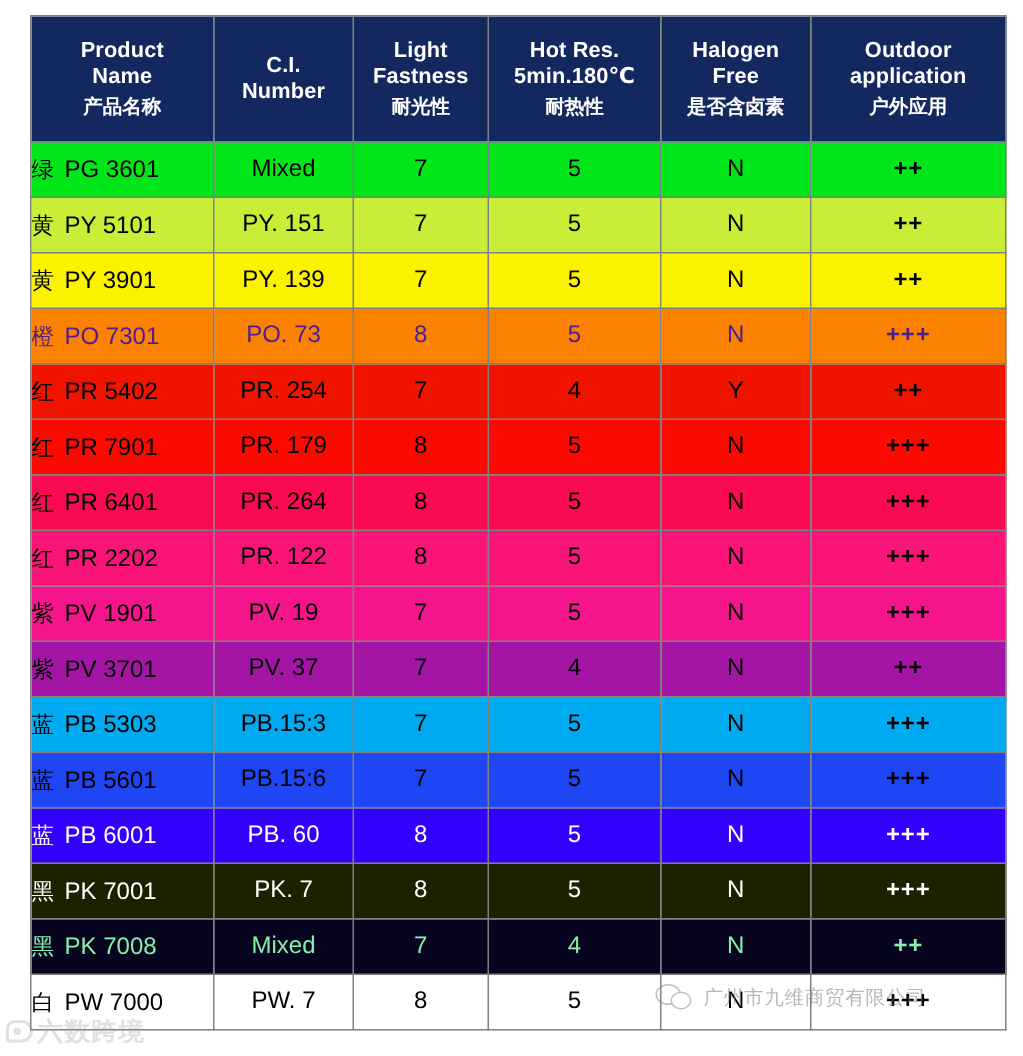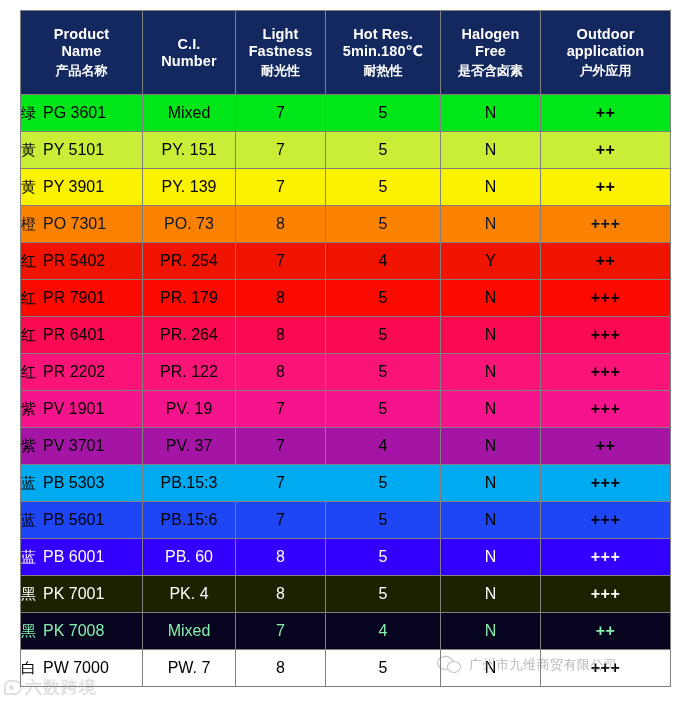--- a/index.html
+++ b/index.html
@@ -219,21 +219,21 @@
             <td class="sym-cell">++</td>
           </tr>
           <tr style="background: rgb(251, 242, 0); color: rgb(0, 0, 0);">
             <td class="name-cell"><span class="zh">黄</span><span class="en">PY 3901</span></td>
             <td class="ci-cell">PY. 139</td>
             <td class="num-cell">7</td>
             <td class="num-cell">5</td>
             <td class="num-cell">N</td>
             <td class="sym-cell">++</td>
           </tr>
-          <tr style="background: rgb(250, 130, 0); color: #0f172a;">
+          <tr style="background: rgb(250, 130, 0); color: #4c1d95;">
             <td class="name-cell"><span class="zh">橙</span><span class="en">PO 7301</span></td>
             <td class="ci-cell">PO. 73</td>
             <td class="num-cell">8</td>
             <td class="num-cell">5</td>
             <td class="num-cell">N</td>
             <td class="sym-cell">+++</td>
           </tr>
           <tr style="background: rgb(240, 20, 0); color: rgb(0, 0, 0);">
             <td class="name-cell"><span class="zh">红</span><span class="en">PR 5402</span></td>
             <td class="ci-cell">PR. 254</td>
@@ -301,21 +301,21 @@
           <tr style="background: rgb(51, 0, 255); color: rgb(255, 255, 255); padding-left: 16px;">
             <td class="name-cell"><span class="zh">蓝</span><span class="en">PB 6001</span></td>
             <td class="ci-cell">PB. 60</td>
             <td class="num-cell">8</td>
             <td class="num-cell">5</td>
             <td class="num-cell">N</td>
             <td class="sym-cell">+++</td>
           </tr>
           <tr style="background: rgb(28, 34, 0); color: rgb(255, 255, 255);">
             <td class="name-cell"><span class="zh">黑</span><span class="en">PK 7001</span></td>
-            <td class="ci-cell">PK. 4</td>
+            <td class="ci-cell">PK. 7</td>
             <td class="num-cell">8</td>
             <td class="num-cell">5</td>
             <td class="num-cell">N</td>
             <td class="sym-cell">+++</td>
           </tr>
           <tr style="background: rgb(6, 4, 30); color: #86efac;">
             <td class="name-cell"><span class="zh">黑</span><span class="en">PK 7008</span></td>
             <td class="ci-cell">Mixed</td>
             <td class="num-cell">7</td>
             <td class="num-cell">4</td>

